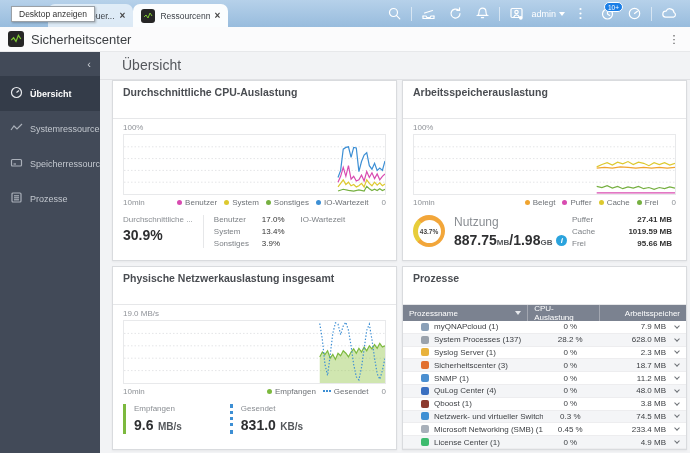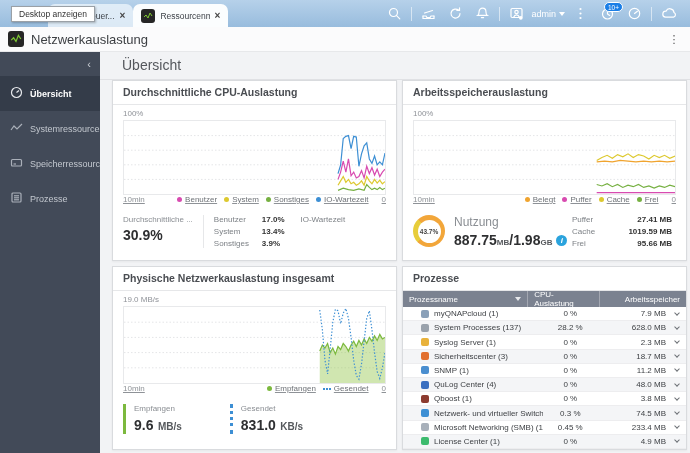--- a/index.html
+++ b/index.html
@@ -58,45 +58,45 @@
   .content { flex:1; background:#f2f3f5; padding:0 3px 0 12px; }
   .content-head { height:28px; line-height:26px; font-size:14px; color:#54575c;
     padding-left:10px; border-bottom:1px solid #e0e1e4; margin-left:-12px;
     padding-left:22px; margin-right:-3px; }
   .grid { display:grid; grid-template-columns:285px 285px; grid-template-rows:181px 184px;
     gap:5px; margin-top:0; }
 
   
   .panel { background:#fff; border:1px solid #d9dbde; box-shadow:0 1px 2px rgba(0,0,0,.05);
     display:flex; flex-direction:column; overflow:hidden; }
-  .panel-h { height:24px; line-height:23px; padding:0 10px; font-size:10.5px;
+  .panel-h { height:38px; line-height:23px; padding:0 10px; font-size:10.5px;
     font-weight:bold; color:#4a4d52; border-bottom:1px solid #e6e7e9; flex:0 0 auto; }
   .pbody { flex:1; display:flex; flex-direction:column; padding:4px 10px 5px; min-height:0; }
   .ylab { font-size:8px; color:#8f9298; height:11px; flex:0 0 auto; }
   .plot { flex:1; border:1px solid #e8e9eb; min-height:0; }
   .plot svg { width:100%; height:100%; display:block; }
   .grid-line { stroke:#e4e5e7; stroke-dasharray:1.5 2; }
-  .pfoot { height:14px; display:flex; align-items:flex-start; font-size:8px;
-    color:#8e9297; flex:0 0 auto;text-decoration:underline; }
+  .pfoot { height:14px; display:flex; align-items:center; font-size:8px;
+    color:#8e9297; flex:0 0 auto; }
   .legend { margin-left:auto; display:flex; align-items:center; gap:7px; }
   .leg-item { display:flex; align-items:center; gap:3px; color:#6e7277; }
   .leg-dot { width:5px; height:5px; border-radius:50%; }
   .leg-dash { width:8px; border-top:2px dotted #3d8fd4; }
   .axis-end { margin-left:6px; color:#8e9297; }
 
   .stats { height:46px; display:flex; align-items:flex-start; padding-top:6px;
     flex:0 0 auto; }
   .sblock .slab { font-size:8px; color:#8a8e93; margin-bottom:3px; white-space:nowrap; }
   .sblock .sval { font-size:14px; font-weight:bold; color:#2e2f31; }
   .bl { border-left:1px solid #e6e7e9; margin-left:10px; padding-left:10px; }
   .sdetails { display:flex; gap:16px; font-size:8px; }
   .sd-col { display:flex; flex-direction:column; gap:3px; }
   .sd-row { display:flex; }
   .sd-row .lab { width:48px; color:#7d8186; }
-  .sd-row .val { font-weight:bold; color:#333; }
+  .sd-row .val { font-weight:normal; color:#333; }
 
   
   .gauge { width:32px; height:32px; border-radius:50%;
     background:conic-gradient(#f2a63a 0 63%, #e7cd3a 63% 88%, #f2a63a 88% 100%);
     display:flex; align-items:center; justify-content:center; flex:0 0 auto; }
   .gauge-in { width:23px; height:23px; border-radius:50%; background:#fff;
     display:flex; align-items:center; justify-content:center;
     font-size:6.5px; font-weight:bold; color:#444; }
   .musage { margin-left:9px; }
   .musage .slab { font-size:12px; color:#8a8e93; margin-bottom:3px; }
@@ -231,21 +231,21 @@
     </div>
   </div>
 </div>
 
 <div class="titlebar">
   <span class="app-icon">
     <svg width="12" height="12" viewBox="0 0 10 10">
         <polyline points="1,6 3,4 5,7 7,2 9,5" fill="none" stroke="#7ec832" stroke-width="1"></polyline>
       </svg>
   </span>
-  <span class="win-title">Netzwerkauslastung</span>
+  <span class="win-title">Sicherheitscenter</span>
   <span class="win-menu">⋮</span>
 </div>
 
 <div class="main">
 
   <div class="sidebar">
     <div class="side-top">‹</div>
     <div class="side-item active">
       <span>
         <svg width="13" height="13" viewBox="0 0 13 13">

